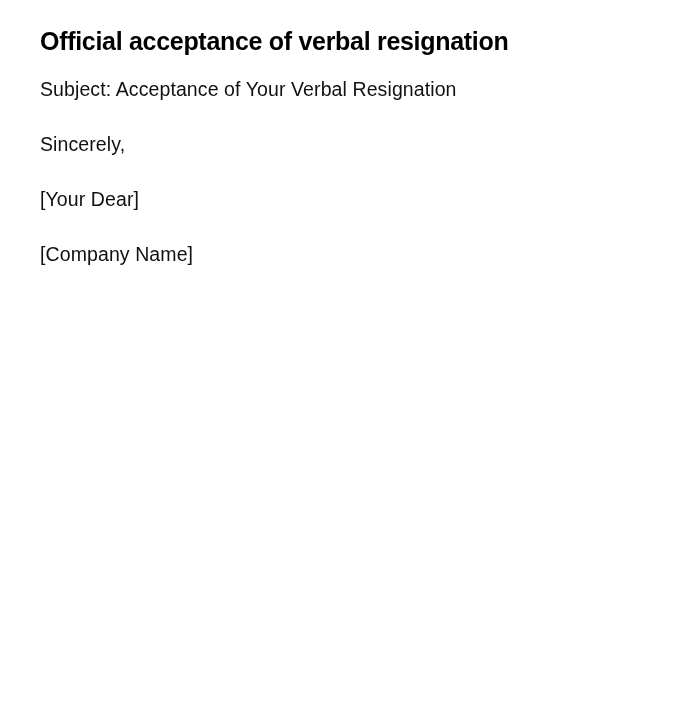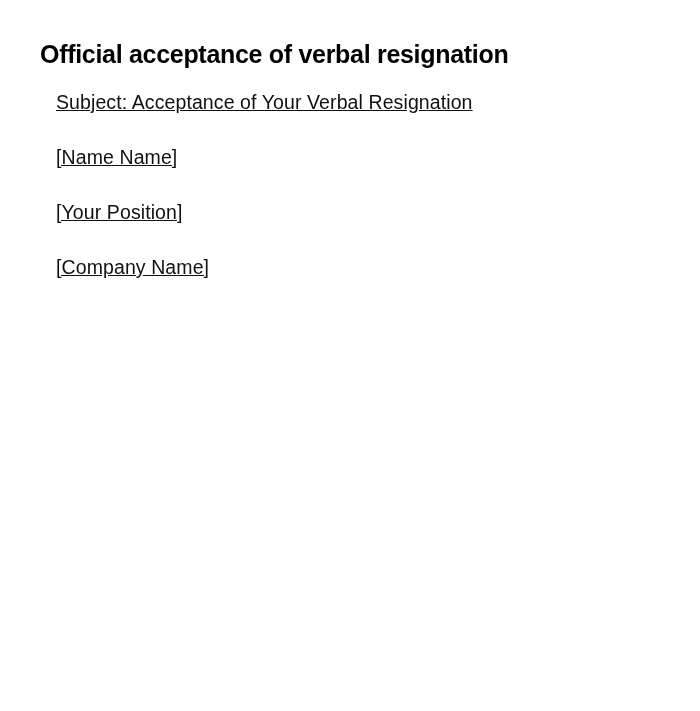--- a/index.html
+++ b/index.html
@@ -9,43 +9,42 @@
     }
     body {
       width: 700px;
       height: 711px;
       overflow: hidden;
       font-family: "Liberation Sans", sans-serif;
       color: #111111;
     }
     .page {
       position: relative;
-      padding: 39px 40px 0 40px;
+      padding: 26px 40px 0 40px;
       box-sizing: border-box;
       width: 576px;
     }
     .title {
       font-size: 25px;
       font-weight: bold;
       letter-spacing: -0.3px;
       margin: 0 0 16px 0;
       line-height: 30px;
       color: #000000;
     }
     .para {
       font-size: 19.5px;
       line-height: 35px;
-      margin: 0 0 20px 16px;
+      margin: 0 0 20px 0;
       letter-spacing: 0.1px;
-      text-decoration: underline;
     }
     .subject { margin-bottom: 20px; }
   </style>
 </head>
 <body>
 
 <div class="page">
   <h1 class="title">Official acceptance of verbal resignation</h1>
   <p class="para subject">Subject: Acceptance of Your Verbal Resignation</p>
-  <p class="para">[Name Name]</p>
-  <p class="para">[Your Position]</p>
+  <p class="para">Sincerely,</p>
+  <p class="para">[Your Dear]</p>
   <p class="para">[Company Name]</p>
 </div>
 
 </body></html>

